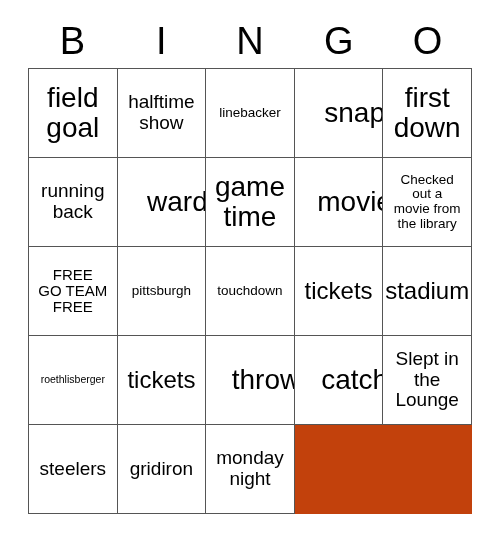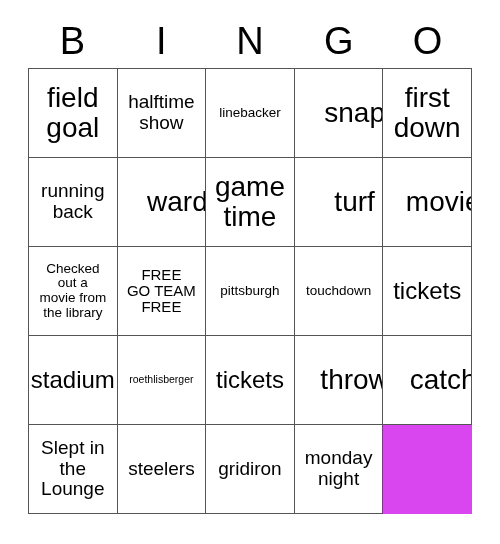--- a/index.html
+++ b/index.html
@@ -52,21 +52,21 @@
     left: 28px;
     top: 68px;
     width: 444px;
     height: 446px;
     display: grid;
     grid-template-columns: repeat(5, 1fr);
     grid-template-rows: repeat(5, 1fr);
     border-top: 1px solid #555555;
     border-left: 1px solid #555555;
     box-sizing: border-box;
-    background: #d946ef;
+    background: #c2410c;
   }
   .bingo-cell {
     border-right: 1px solid #555555;
     border-bottom: 1px solid #555555;
     box-sizing: border-box;
     display: flex;
     align-items: center;
     justify-content: center;
     text-align: center;
     overflow: hidden;
@@ -128,23 +128,20 @@
         <span class="cell-text">running
 back</span>
       </div>
     <div class="bingo-cell fs-xxl" style="border-right-color: rgb(85, 85, 85); border-bottom-color: rgb(85, 85, 85);">
         <span class="cell-text">ward</span>
       </div>
     <div class="bingo-cell fs-xl" style="border-right-color: rgb(85, 85, 85); border-bottom-color: rgb(85, 85, 85);">
         <span class="cell-text">game
 time</span>
       </div>
-    <div class="bingo-cell fs-xxl" style="border-right-color: rgb(85, 85, 85); border-bottom-color: rgb(85, 85, 85);">
-        <span class="cell-text">turf</span>
-      </div>
 
     <div class="bingo-cell fs-xxl" style="border-right-color: rgb(85, 85, 85); border-bottom-color: rgb(85, 85, 85);">
         <span class="cell-text">movie</span>
       </div>
     <div class="bingo-cell fs-xs" style="border-right-color: rgb(85, 85, 85); border-bottom-color: rgb(85, 85, 85);">
         <span class="cell-text">Checked
 out a
 movie from
 the library</span>
       </div>

